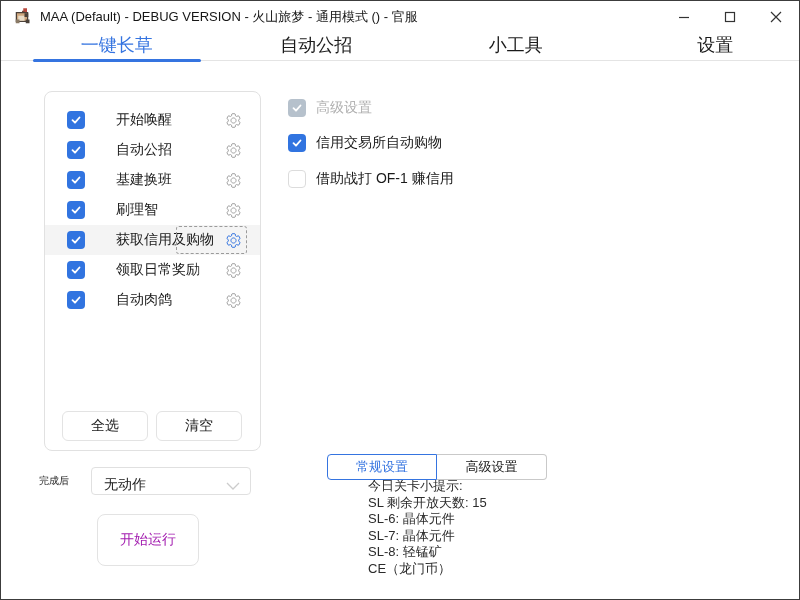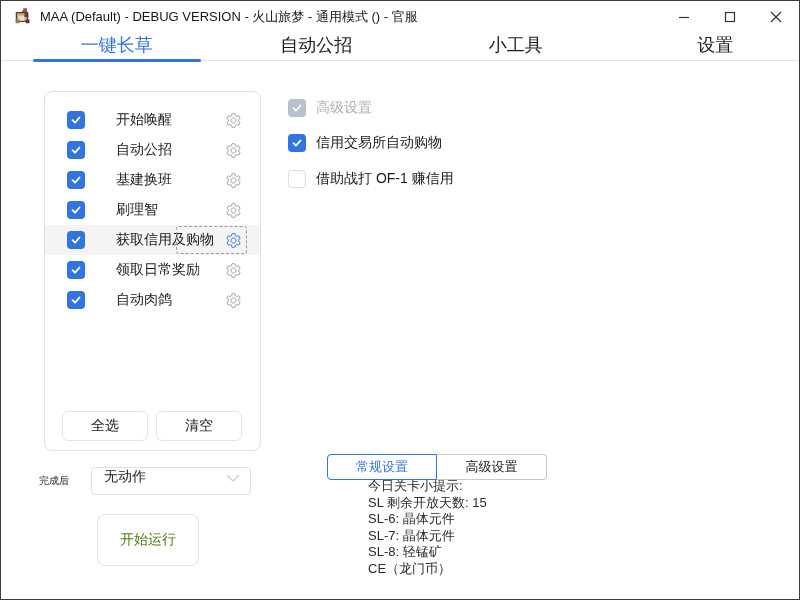--- a/index.html
+++ b/index.html
@@ -37,25 +37,25 @@
 
   
   .cb { width:18px; height:18px; border-radius:4px; flex:0 0 18px; display:flex; align-items:center; justify-content:center; }
   .cb.checked { background:#3174e0; }
   .cb.disabled-checked { background:#b6c1cc; }
   .cb.unchecked { background:#fff; border:1px solid #dcdcdc; }
   .cb svg { display:block; }
 
   
   .after-label { position:absolute; left:38px; top:473px; font-size:10px;text-align:center; }
-  .dropdown { position:absolute; left:90px; top:466px; width:160px; height:28px; border:1px solid #e0e0e0; border-radius:4px; display:flex; align-items:flex-start; padding:0 10px 0 12px; }
+  .dropdown { position:absolute; left:90px; top:466px; width:160px; height:28px; border:1px solid #e0e0e0; border-radius:4px; display:flex; align-items:flex-end; padding:0 10px 0 12px; }
   .dropdown-value { font-size:14px; color:#1a1a1a; flex:1; }
   .chevron { color:#ccc; }
 
-  .start-btn { position:absolute; left:96px; top:513px; width:102px; height:52px; background:#fff; border:1px solid #e3e3e3; border-radius:8px; font-size:14px; color:#4d7c0f; display:flex; align-items:center; justify-content:center; }
+  .start-btn { position:absolute; left:96px; top:513px; width:102px; height:52px; background:#fff; border:1px solid #e3e3e3; border-radius:8px; font-size:14px; color:#a21caf; display:flex; align-items:center; justify-content:center; }
 
   
   .opt-row { position:absolute; display:flex; align-items:center; }
   .opt-row .opt-label { font-size:14px; margin-left:10px; }
   .opt-row.disabled .opt-label { color:#b0b0b0; }
 
   
   .seg { position:absolute; left:287px; top:453px; display:flex; height:26px;margin-left:39px; }
   .seg-btn { width:110px; height:26px; display:flex; align-items:center; justify-content:center; font-size:13px; background:#fff; }
   .seg-btn.active { border:1px solid #3574e0; color:#3574e0; border-radius:4px 0 0 4px; z-index:2; }

